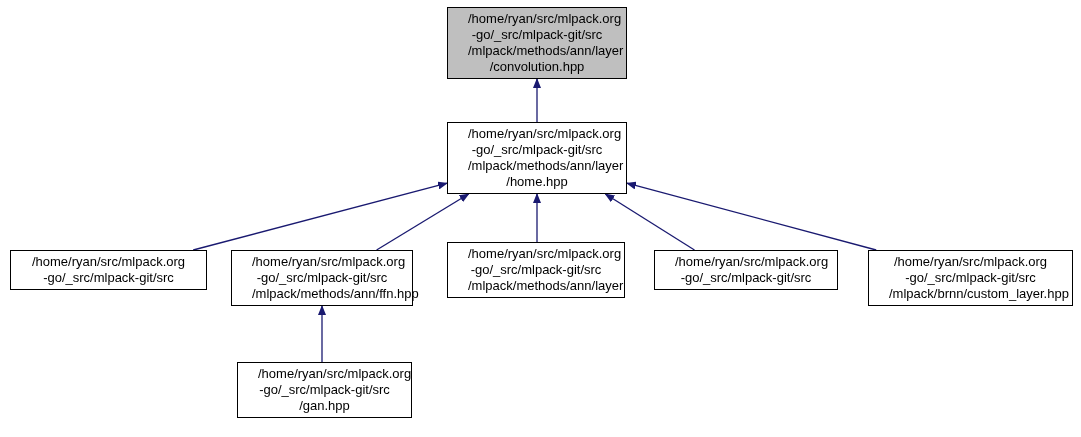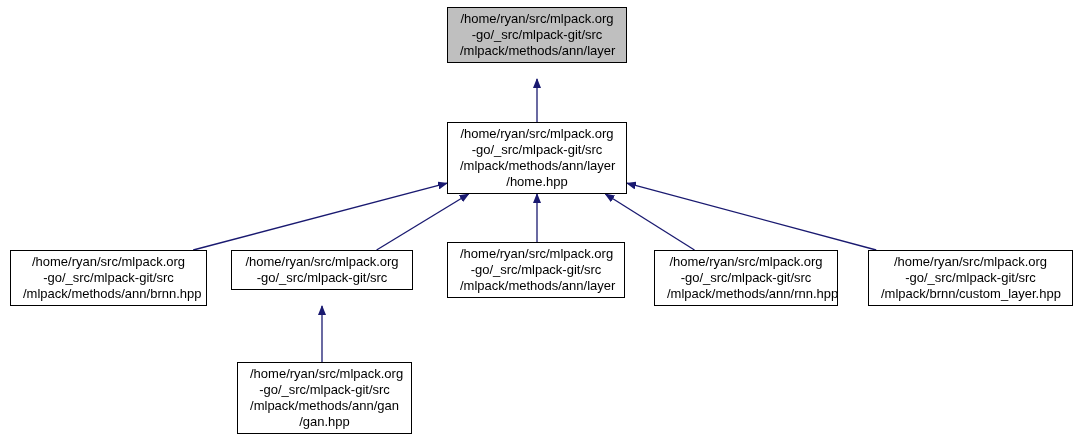--- a/index.html
+++ b/index.html
@@ -18,21 +18,21 @@
   }
   .node {
     position: absolute;
     box-sizing: border-box;
     background: #ffffff;
     border: 1px solid #000000;
     color: #000000;
     font-size: 13px;
     line-height: 16px;
     text-align: center;
-    padding: 3px 12px;
+    padding: 3px 20px;
     cursor: pointer;
   }
   .node.current {
     background: #bfbfbf;
     cursor: default;
   }
   .node span {
     display: block;
     white-space: nowrap;
   }
@@ -54,58 +54,57 @@
       <line x1="537" y1="242" x2="537" y2="194" stroke="#191970" stroke-width="1.3" marker-end="url(#arrow)"></line>
       <line x1="694.48" y1="250" x2="605.4" y2="194" stroke="#191970" stroke-width="1.3" marker-end="url(#arrow)"></line>
       <line x1="876.2" y1="250" x2="627" y2="183.2" stroke="#191970" stroke-width="1.3" marker-end="url(#arrow)"></line>
       <line x1="322" y1="362" x2="322" y2="306" stroke="#191970" stroke-width="1.3" marker-end="url(#arrow)"></line>
     </svg>
 
   <div class="node current" style="left: 447px; top: 7px; width: 180px; border-color: rgb(0, 0, 0); color: rgb(0, 0, 0); background: rgb(191, 191, 191);">
     <span>/home/ryan/src/mlpack.org</span>
     <span>-go/_src/mlpack-git/src</span>
     <span>/mlpack/methods/ann/layer</span>
+    <span>/convolution.hpp</span>
   </div>
 
   <div class="node" style="left: 447px; top: 122px; width: 180px; border-color: rgb(0, 0, 0); color: rgb(0, 0, 0); background: rgb(255, 255, 255);">
     <span>/home/ryan/src/mlpack.org</span>
     <span>-go/_src/mlpack-git/src</span>
     <span>/mlpack/methods/ann/layer</span>
     <span>/home.hpp</span>
   </div>
 
   <div class="node" style="left: 10px; top: 250px; width: 197px; border-color: rgb(0, 0, 0); color: rgb(0, 0, 0); background: rgb(255, 255, 255);">
     <span>/home/ryan/src/mlpack.org</span>
     <span>-go/_src/mlpack-git/src</span>
-    <span>/mlpack/methods/ann/brnn.hpp</span>
   </div>
 
   <div class="node" style="left: 231px; top: 250px; width: 182px; border-color: rgb(0, 0, 0); color: rgb(0, 0, 0); background: rgb(255, 255, 255);">
     <span>/home/ryan/src/mlpack.org</span>
     <span>-go/_src/mlpack-git/src</span>
+    <span>/mlpack/methods/ann/ffn.hpp</span>
   </div>
 
   <div class="node" style="left: 447px; top: 242px; width: 178px; border-color: rgb(0, 0, 0); color: rgb(0, 0, 0); background: rgb(255, 255, 255);">
     <span>/home/ryan/src/mlpack.org</span>
     <span>-go/_src/mlpack-git/src</span>
     <span>/mlpack/methods/ann/layer</span>
   </div>
 
   <div class="node" style="left: 654px; top: 250px; width: 184px; border-color: rgb(0, 0, 0); color: rgb(0, 0, 0); background: rgb(255, 255, 255);">
     <span>/home/ryan/src/mlpack.org</span>
     <span>-go/_src/mlpack-git/src</span>
-    <span>/mlpack/methods/ann/rnn.hpp</span>
   </div>
 
   <div class="node" style="left: 868px; top: 250px; width: 205px; border-color: rgb(0, 0, 0); color: rgb(0, 0, 0); background: rgb(255, 255, 255);">
     <span>/home/ryan/src/mlpack.org</span>
     <span>-go/_src/mlpack-git/src</span>
     <span>/mlpack/brnn/custom_layer.hpp</span>
   </div>
 
   <div class="node" style="left: 237px; top: 362px; width: 175px; border-color: rgb(0, 0, 0); color: rgb(0, 0, 0); background: rgb(255, 255, 255);">
     <span>/home/ryan/src/mlpack.org</span>
     <span>-go/_src/mlpack-git/src</span>
-    <span>/mlpack/methods/ann/gan</span>
     <span>/gan.hpp</span>
   </div>
 
 </div>
 
 </body></html>

